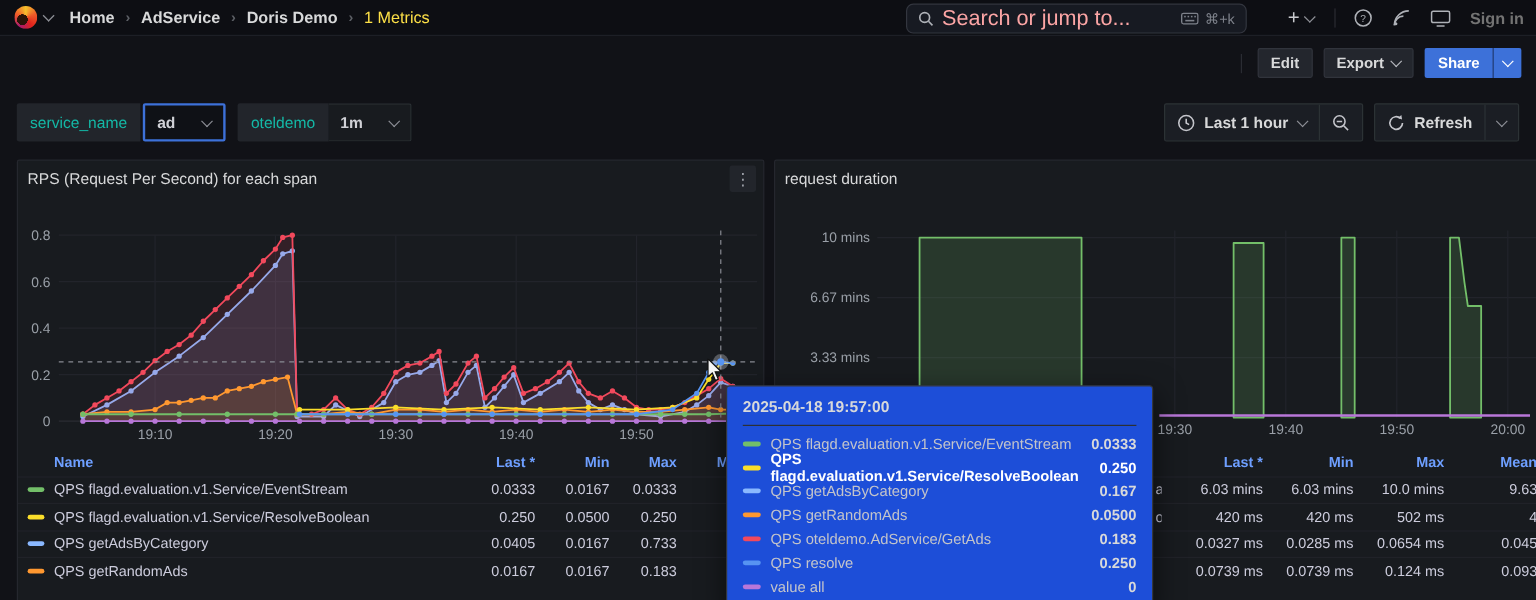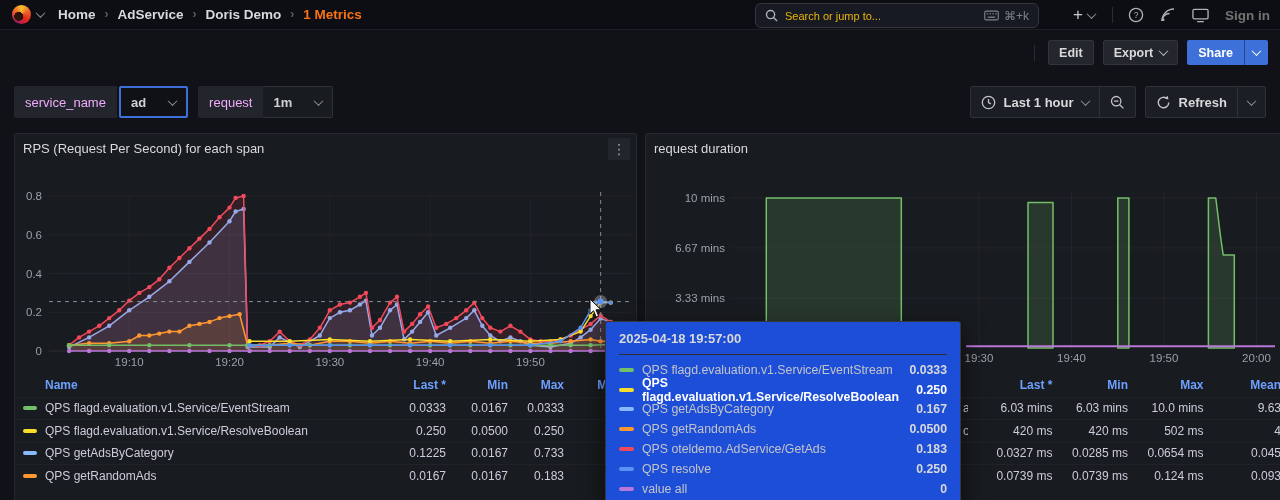--- a/index.html
+++ b/index.html
@@ -10,25 +10,25 @@
   
   .topnav { position:absolute; left:0; top:0; width:1280px; height:30px; background:#0d0e13;
     border-bottom:1px solid #1d1f26; display:flex; align-items:center; padding:0 12px; }
   .logo { width:19px; height:19px; border-radius:50%;
     background:radial-gradient(circle at 35% 60%, #2b1408 0 26%, transparent 27%),
     conic-gradient(#f4c12d,#f05a28,#e0231c,#a81a6d,#f05a28,#f4c12d); margin-right:4px; }
   .chev { width:7px; height:7px; border-right:1.5px solid #8e9097; border-bottom:1.5px solid #8e9097;
     transform:rotate(45deg) translate(-1px,-1px); display:inline-block; }
   .crumbs { display:flex; align-items:flex-start; gap:9px; margin-left:14px; font-size:13.5px; font-weight:600; }
   .crumb { color:#d8d9da; cursor:pointer; }
-  .crumb.current { color:#f97316; font-weight:700; }
+  .crumb.current { color:#fde047; font-weight:400; }
   .crumb-sep { color:#5d6066; font-size:12px; }
   .searchbox { position:absolute; left:755px; top:3px; width:284px; height:25px; background:#171a22;
     border:1px solid #33363f; border-radius:6px; display:flex; align-items:center; padding:0 9px; gap:7px; }
-  .searchbox .ph { color:#eab308; font-size:11px; flex:1; }
+  .searchbox .ph { color:#fca5a5; font-size:18px; flex:1; }
   .kbd { color:#7d818a; font-size:12px; display:flex; align-items:center; gap:5px; }
   .nav-ico { color:#aeb1b7; display:flex; align-items:center; justify-content:center; width:26px; height:26px; cursor:pointer; }
   .nav-right { position:absolute; right:10px; top:2px; display:flex; align-items:center; gap:6px; }
   .vdiv { width:1px; height:16px; background:#2a2c33; margin:0 4px; }
   .signin { font-size:13.5px; font-weight:700; color:#737373; margin-left:6px; cursor:pointer; }
 
   
   .actions { position:absolute; right:12px; top:40px; display:flex; align-items:center; gap:9px; }
   .btn { height:25px; background:#23262d; border:1px solid #31343c; border-radius:2px; color:#d8d9da;
     font-size:12.5px; font-weight:600; display:flex; align-items:center; padding:0 10px; gap:7px; cursor:pointer; }
@@ -36,21 +36,21 @@
   .share-group { display:flex; height:25px; border-radius:2px; overflow:hidden; }
   .share-main { background:#3d71d9; color:#fff; font-size:12.5px; font-weight:600; display:flex;
     align-items:center; padding:0 11px; cursor:pointer; }
   .share-caret { background:#3d71d9; border-left:1px solid rgba(10,20,40,.45); width:24px; display:flex;
     align-items:center; justify-content:center; cursor:pointer; }
   .share-caret .chev { border-color:#fff; }
 
   
   .filters { position:absolute; left:14px; top:86px; display:flex; gap:10px; align-items:center; }
   .chiplabel { height:32px; background:#22252b; border-radius:2px 0 0 2px; display:flex; align-items:center;
-    padding:0 11px; font-size:13px; color:#f0abfc; }
+    padding:0 11px; font-size:13px; color:#14b8a6; }
   .chipval { height:32px; background:#181b1f; border:1px solid #2c3235; border-left:none; border-radius:0 2px 2px 0;
     display:flex; align-items:center; padding:0 10px; gap:23px; font-size:13px; font-weight:600; cursor:pointer; }
   .chipval.focused { border:2px solid #3d71d9; border-radius:2px; background:#0f1116; margin-left:2px; }
   .chip { display:flex; }
   .toolbar-right { position:absolute; right:14px; top:86px; display:flex; gap:9px; }
   .tgroup { display:flex; height:32px; background:#1b1e24; border:1px solid #2c3235; border-radius:2px; overflow:hidden; }
   .tseg { display:flex; align-items:center; gap:8px; padding:0 10px; font-size:13px; font-weight:600;
     color:#d8d9da; cursor:pointer; }
   .tseg + .tseg { border-left:1px solid #2c3235; }
   .icon-svg { display:block; }
@@ -171,21 +171,21 @@
 
   <div class="filters">
     <div class="chip">
       <div class="chiplabel">service_name</div>
       <div class="chipval focused">
         <span>ad</span>
           <span class="chev"></span>
       </div>
     </div>
     <div class="chip">
-      <div class="chiplabel">request</div>
+      <div class="chiplabel">oteldemo</div>
       <div class="chipval">
         <span>1m</span>
           <span class="chev"></span>
       </div>
     </div>
   </div>
 
   <div class="toolbar-right">
     <div class="tgroup">
       <div class="tseg">
@@ -496,21 +496,21 @@
           <div class="lswatch" style="background: rgb(250, 222, 42);"></div>
           <div class="lname">QPS flagd.evaluation.v1.Service/ResolveBoolean</div>
           <div class="lv" style="width: 70px;">0.250</div>
           <div class="lv" style="width: 62px;">0.0500</div>
           <div class="lv" style="width: 56px;">0.250</div>
           <div class="lv" style="width: 64px;">0.1</div>
         </div>
         <div class="lrow">
           <div class="lswatch" style="background: rgb(138, 184, 255);"></div>
           <div class="lname">QPS getAdsByCategory</div>
-          <div class="lv" style="width: 70px;">0.1225</div>
+          <div class="lv" style="width: 70px;">0.0405</div>
           <div class="lv" style="width: 62px;">0.0167</div>
           <div class="lv" style="width: 56px;">0.733</div>
           <div class="lv" style="width: 64px;">0.1</div>
         </div>
         <div class="lrow">
           <div class="lswatch" style="background: rgb(255, 152, 48);"></div>
           <div class="lname">QPS getRandomAds</div>
           <div class="lv" style="width: 70px;">0.0167</div>
           <div class="lv" style="width: 62px;">0.0167</div>
           <div class="lv" style="width: 56px;">0.183</div>

